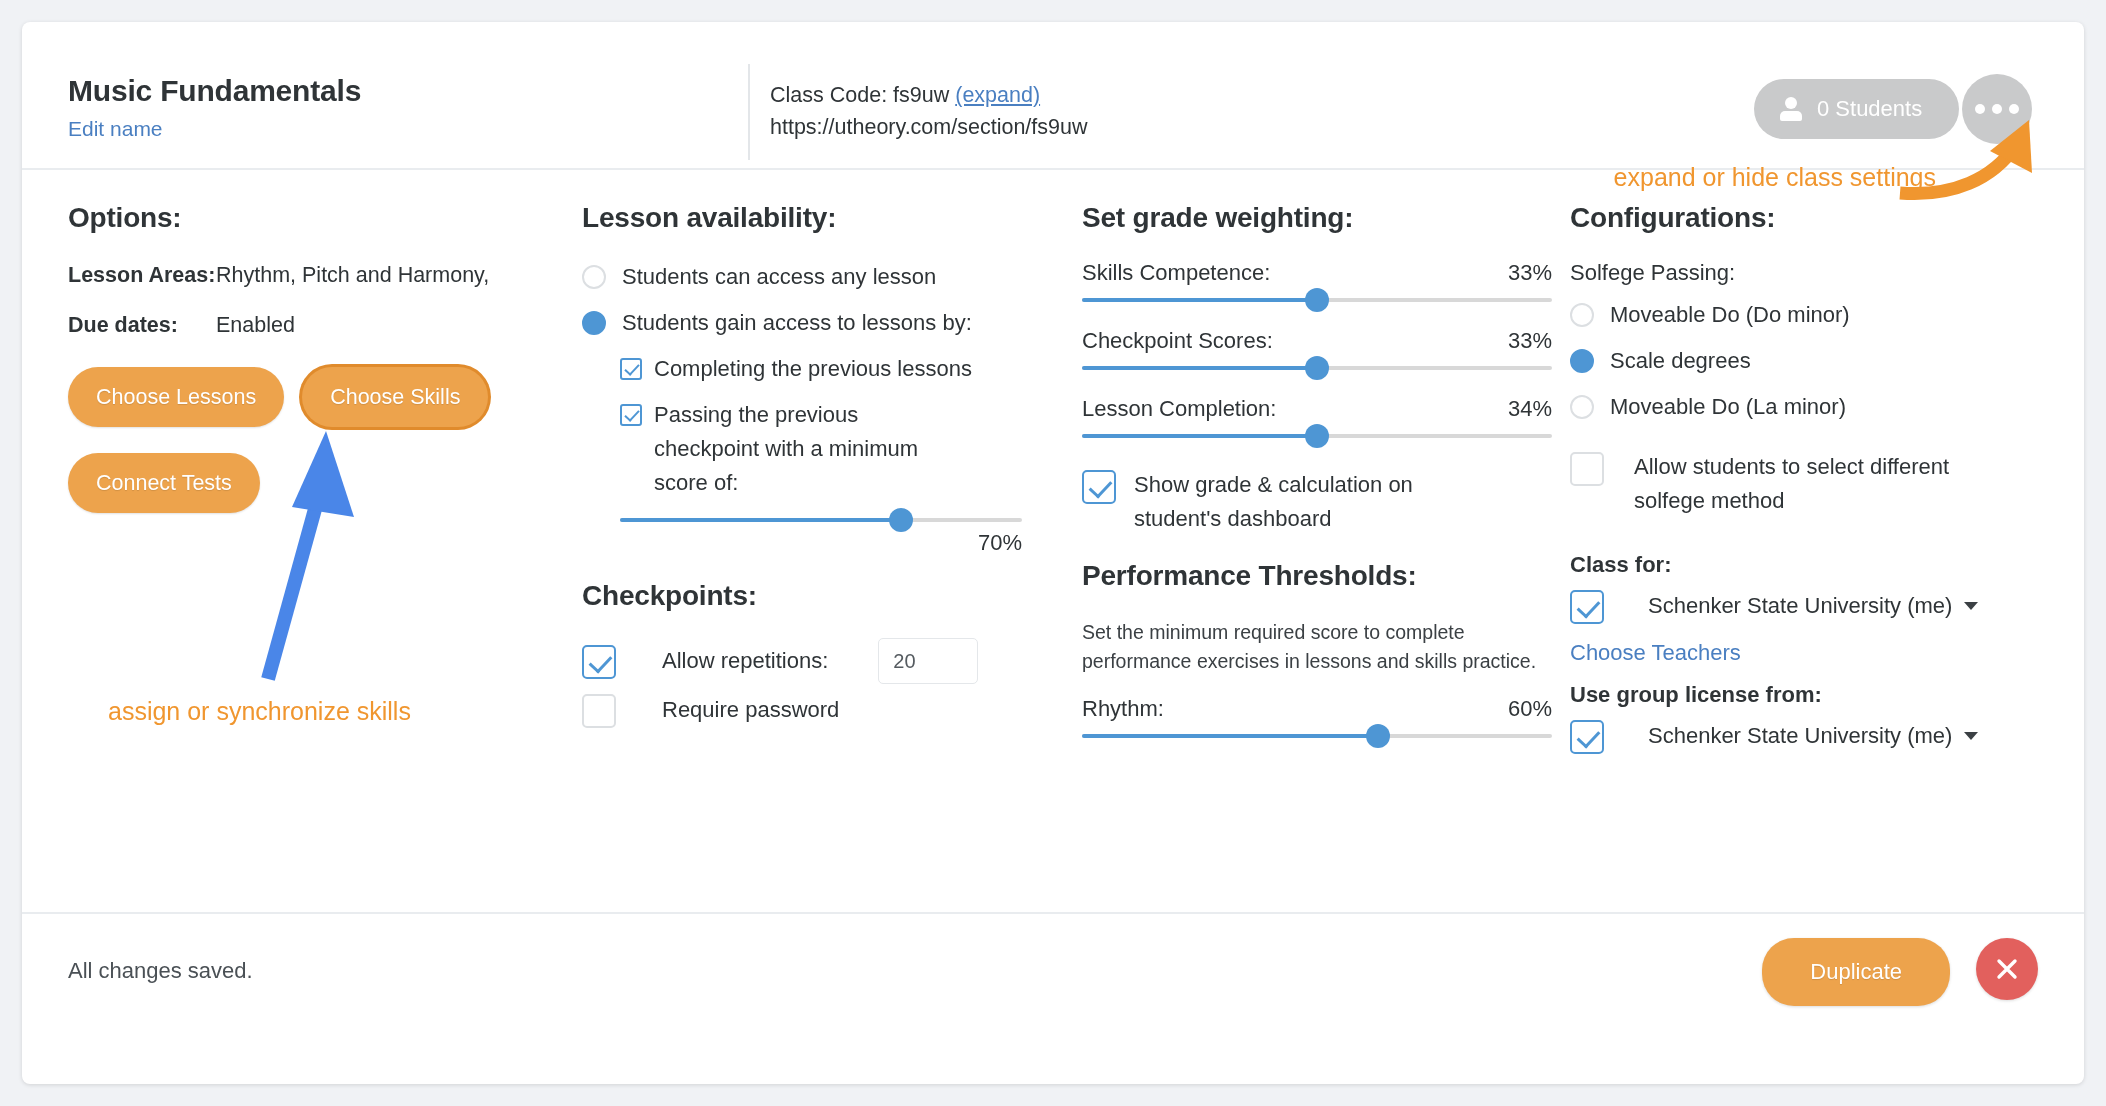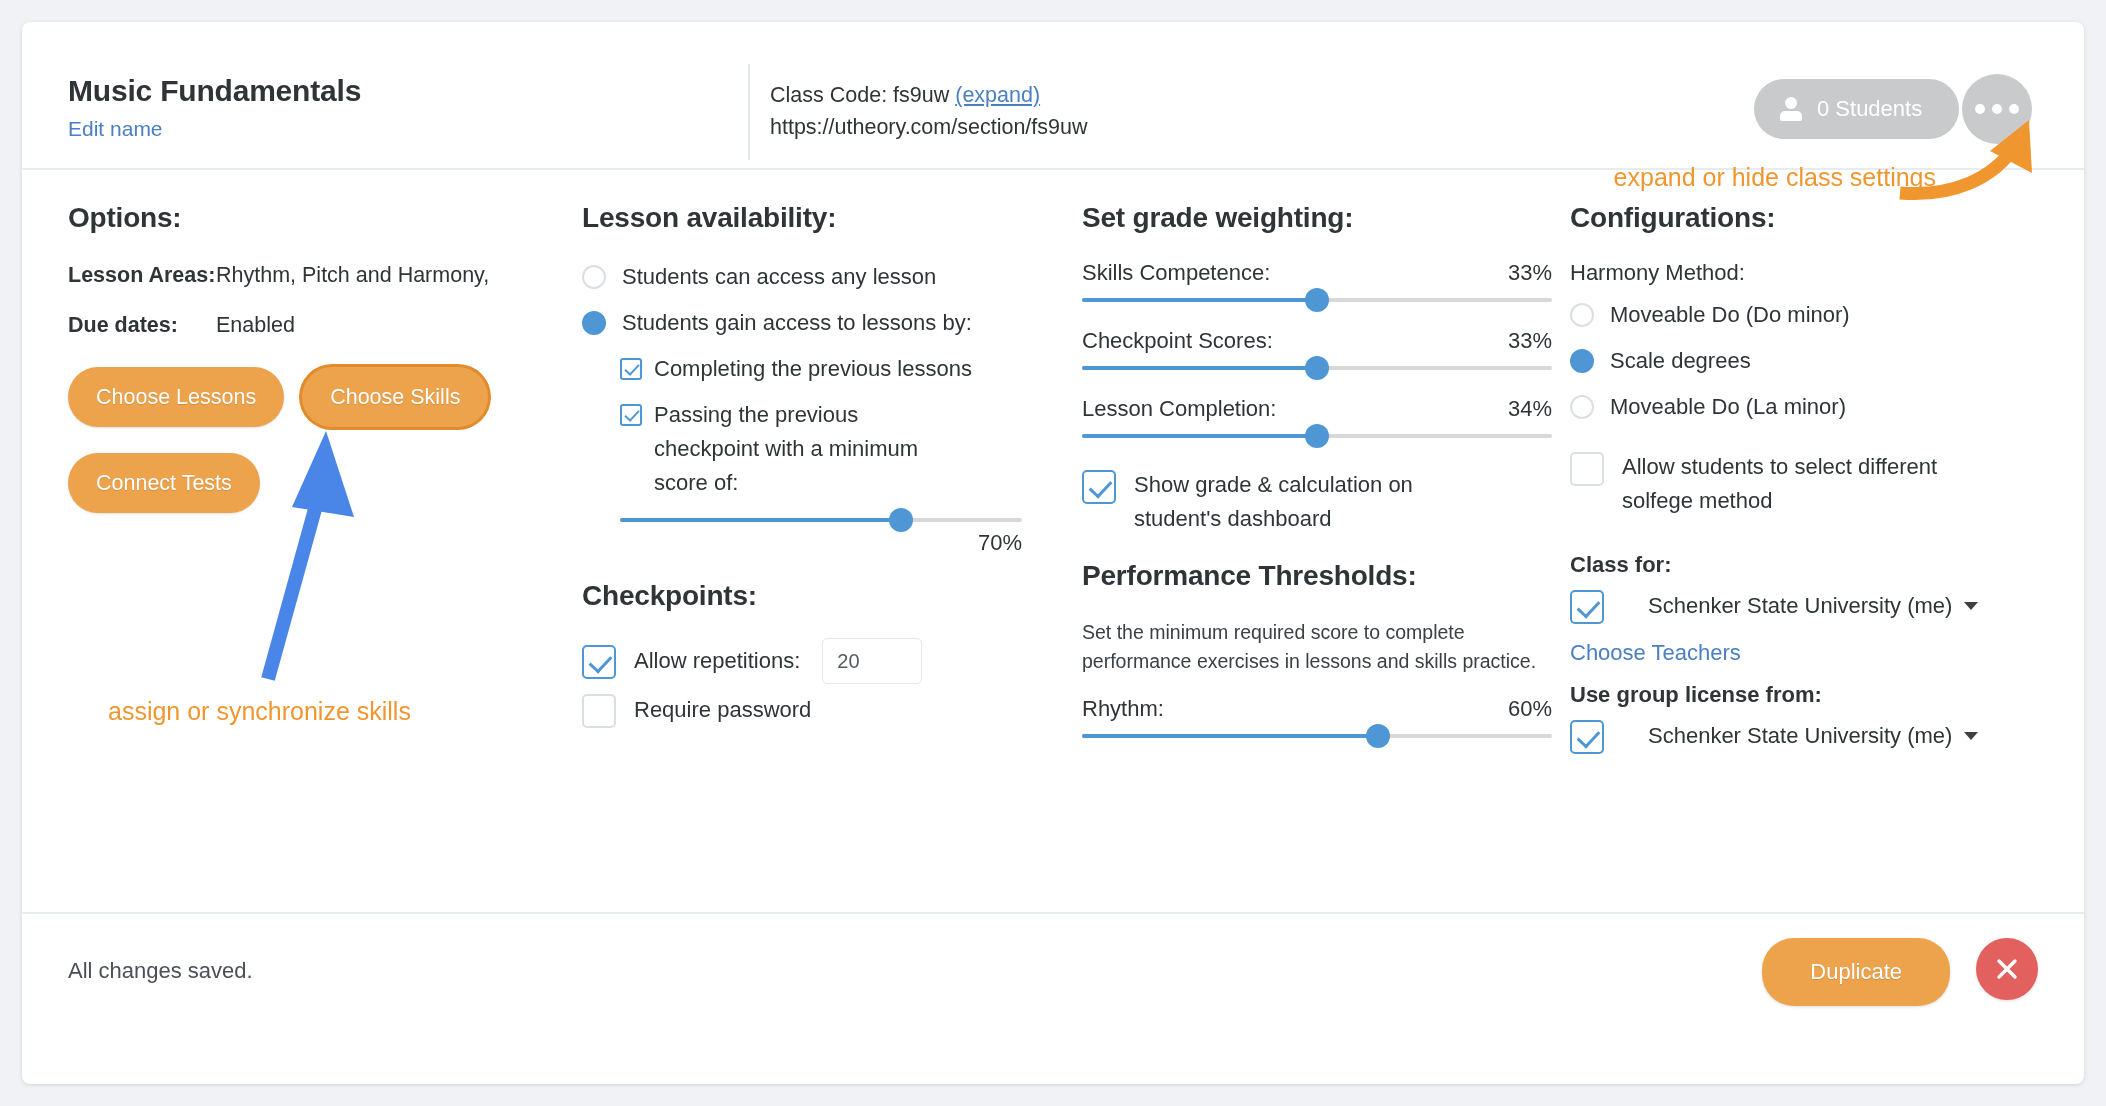--- a/index.html
+++ b/index.html
@@ -162,21 +162,21 @@
     border-radius: 50%; background: #4e96d4; cursor: pointer;
   }
   .pct-under { text-align: right; font-size: 22px; color: #2f3437; margin-top: 4px; }
 
   .num-field {
     width: 100px; height: 46px; border: 1.5px solid #e4e7ea;
     border-radius: 5px; background: #fff; font-size: 20px;
     color: #555b60; font-family: inherit; padding: 0 14px;
     margin-left: 22px;
   }
-  .inline-row { display: flex; align-items: center; }
+  .inline-row { display: flex; align-items: center; gap: 28px; }
 
   .desc-text { font-size: 19.5px; color: #3b4044; line-height: 29px; margin-bottom: 20px; }
   .plain-label { font-size: 22px; color: #2f3437; margin-bottom: 12px; }
   .bold-label { font-size: 22px; font-weight: bold; color: #2f3437; margin-bottom: 10px; }
   .link-text { font-size: 22px; color: #4a7fc1; cursor: pointer; margin: 16px 0; display:inline-block; }
 
   .dd-row { display: flex; align-items: center; }
   .dd-label { font-size: 22px; color: #2f3437; margin-left: 26px; }
   .caret {
     width: 0; height: 0; border-left: 7px solid transparent;
@@ -371,36 +371,36 @@
         <div class="track">
           <div class="fill" style="width:63%"></div>
           <div class="thumb" style="left:63%"></div>
         </div>
       </div>
     </div>
 
     <div class="col col4">
       <h2 class="section">Configurations:</h2>
 
-      <div class="plain-label">Harmony Method:</div>
+      <div class="plain-label">Solfege Passing:</div>
 
       <div class="choice">
         <span class="radio"></span>
         <span class="choice-label">Moveable Do (Do minor)</span>
       </div>
       <div class="choice">
         <span class="radio on"></span>
         <span class="choice-label">Scale degrees</span>
       </div>
       <div class="choice">
         <span class="radio"></span>
         <span class="choice-label">Moveable Do (La minor)</span>
       </div>
 
-      <div class="choice" style="margin-top:26px;">
+      <div class="choice" style="margin-top:26px;gap:12px;">
         <span class="cbx big off"></span>
         <span class="choice-label" style="max-width:340px;">Allow students to select different solfege method</span>
       </div>
 
       <div class="bold-label" style="margin-top:34px;">Class for:</div>
       <div class="dd-row">
         <span class="cbx big on"></span>
         <span class="dd-label">Schenker State University (me)</span>
         <span class="caret"></span>
       </div>

